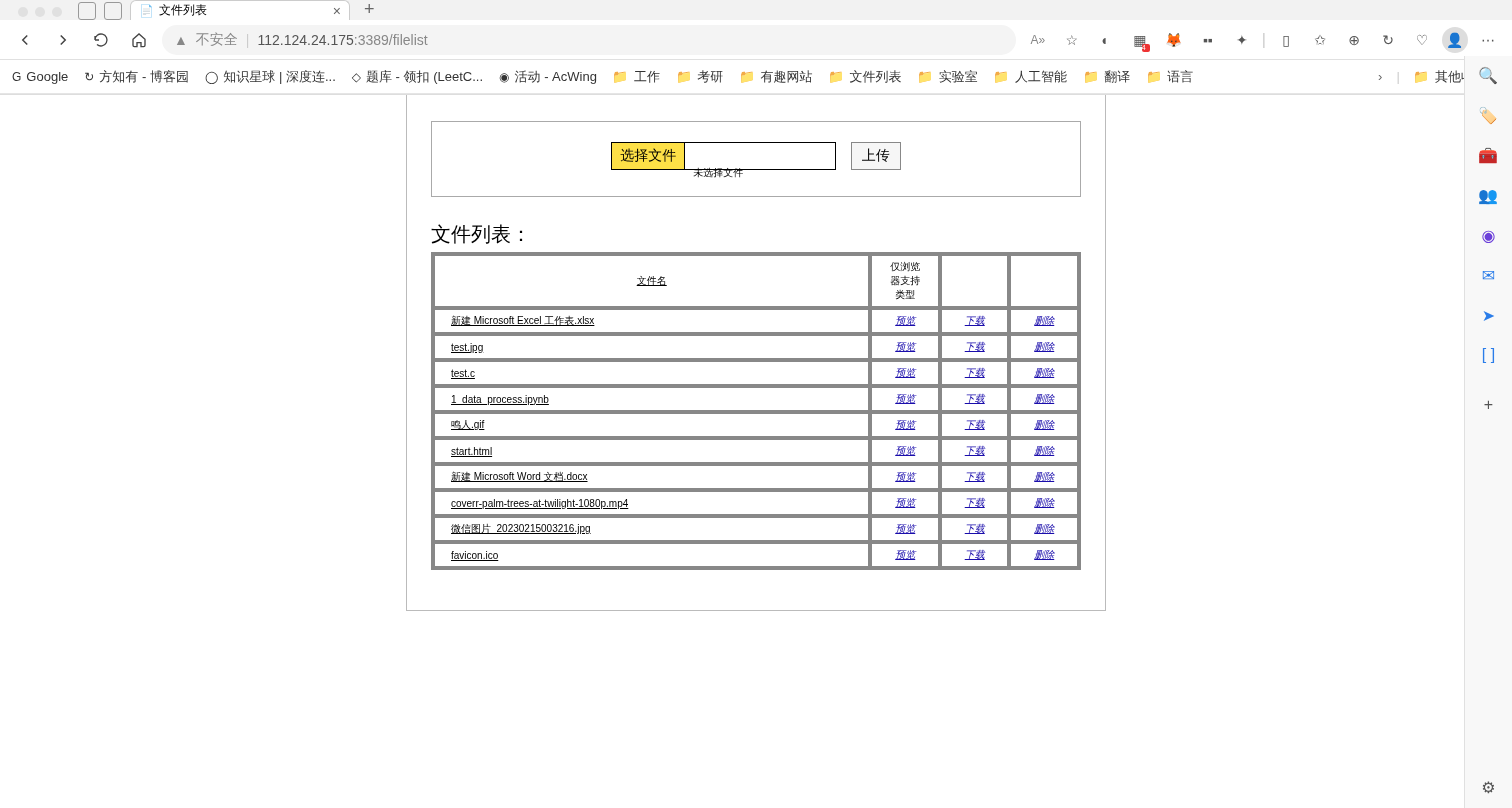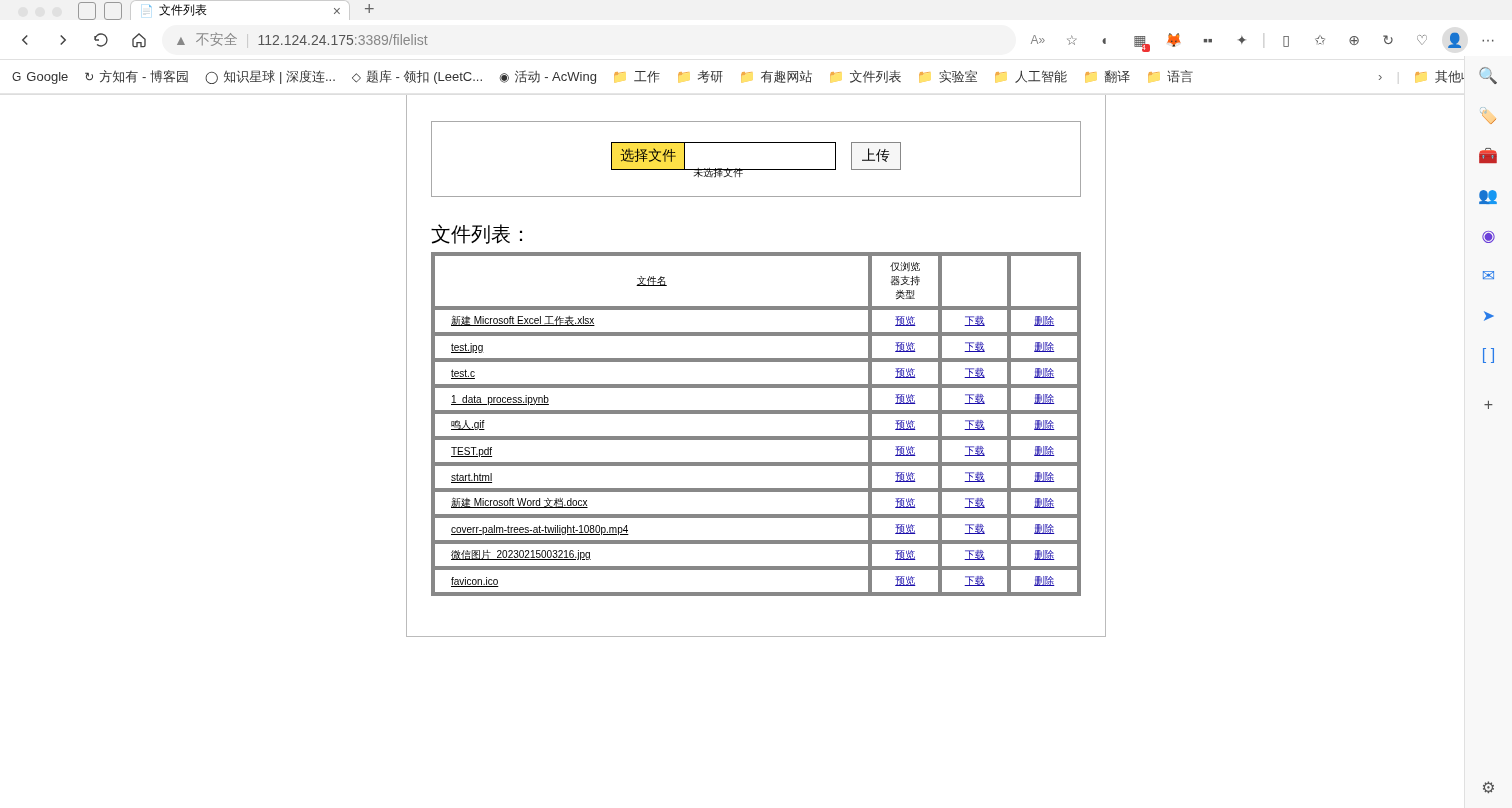--- a/index.html
+++ b/index.html
@@ -159,21 +159,21 @@
     .file-table th, .file-table td {
       border: 1px solid #888;
       background:#fff;
       font-size: 10px;
       padding: 4px 16px;
       font-weight:normal;
     }
     .file-table th { text-align:center; }
     .col-name { width: 400px; text-align:left; padding-left:4px;text-decoration:underline;}
     .col-type { width: 60px; text-align:left; font-size:14px; }
-    .col-act { width: 62px; text-align:center; }
+    .col-act { width: 62px; text-align:center;font-style:italic; }
     .file-table a { color:#1a0dab; text-decoration:underline; }
     
     .edge-sidebar {
       position: fixed;
       right:0; top:56px; bottom:0;
       width:48px;
       background:#f8f8f8;
       border-left:1px solid #e0e0e0;
       display:flex;
       flex-direction:column;
@@ -376,26 +376,20 @@
             <td class="col-act"><a href="#">下载</a></td>
             <td class="col-act"><a href="#">删除</a></td>
           </tr>
           <tr>
             <td class="col-name">鸣人.gif</td>
             <td class="col-act"><a href="#">预览</a></td>
             <td class="col-act"><a href="#">下载</a></td>
             <td class="col-act"><a href="#">删除</a></td>
           </tr>
           <tr>
-            <td class="col-name">TEST.pdf</td>
-            <td class="col-act"><a href="#">预览</a></td>
-            <td class="col-act"><a href="#">下载</a></td>
-            <td class="col-act"><a href="#">删除</a></td>
-          </tr>
-          <tr>
             <td class="col-name">start.html</td>
             <td class="col-act"><a href="#">预览</a></td>
             <td class="col-act"><a href="#">下载</a></td>
             <td class="col-act"><a href="#">删除</a></td>
           </tr>
           <tr>
             <td class="col-name">新建 Microsoft Word 文档.docx</td>
             <td class="col-act"><a href="#">预览</a></td>
             <td class="col-act"><a href="#">下载</a></td>
             <td class="col-act"><a href="#">删除</a></td>

